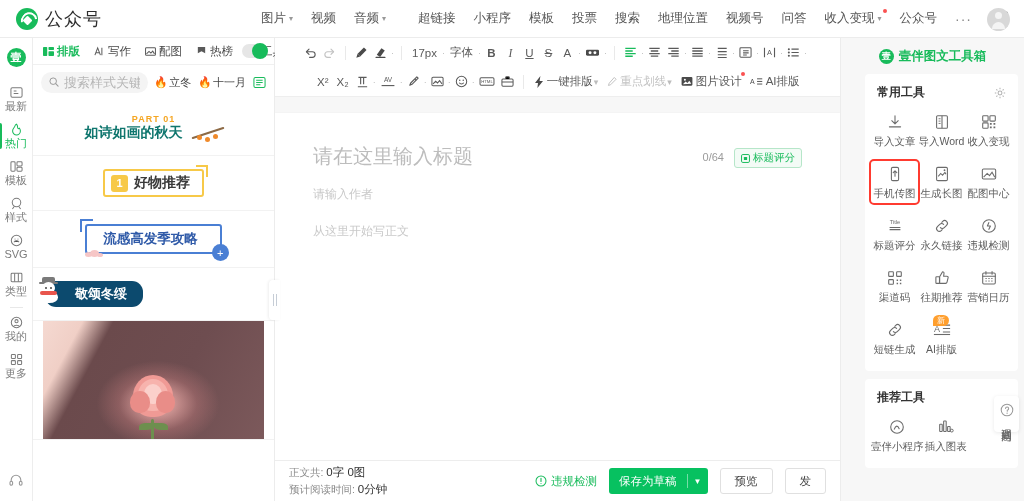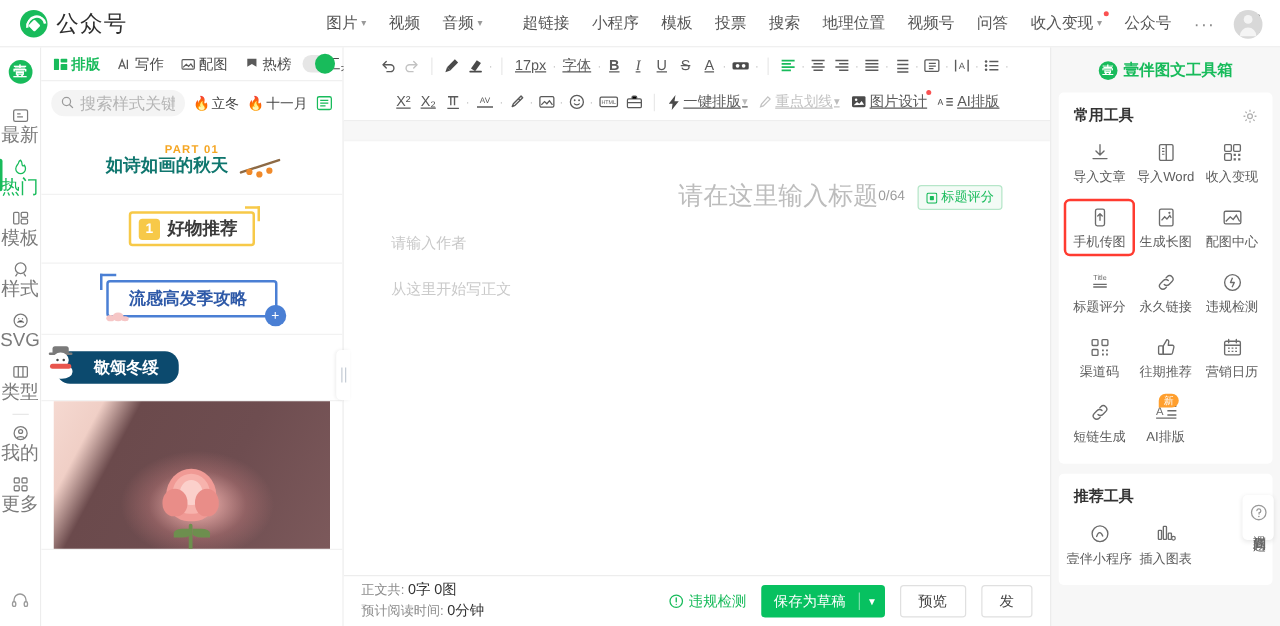--- a/index.html
+++ b/index.html
@@ -76,21 +76,21 @@
   .rail-logo{
     width:19px;height:19px;border-radius:50%;background:#18bb5b;color:#fff;
     display:flex;align-items:center;justify-content:center;font-size:11px;font-weight:bold;
     margin-bottom:13px;
   }
   .rail-item {
     width:33px; padding:6px 0 5px; display:flex; flex-direction:column;
     align-items:center; gap:2px; cursor:pointer; position:relative;
     color:#7b7b7b;
   }
-  .rail-item .ri-label { font-size:15px; line-height:1; white-space:nowrap; }
+  .rail-item .ri-label { font-size:11px; line-height:1; white-space:nowrap; }
   .rail-item.active { color:#18bb5b; }
   .rail-item.active::before{
     content:""; position:absolute; left:0; top:6px; width:2px; height:26px;
     background:#18bb5b; border-radius:0 2px 2px 0;
   }
   .rail-divider { width:13px;height:1px;background:#e8e8e8; margin:5px 0 2px; }
   .rail-bottom { position:absolute; bottom:14px; color:#9a9a9a; }
 
   
   .panel {
@@ -224,36 +224,36 @@
     background:#f7f7f7; display:flex; flex-direction:column;
   }
   .etoolbar { background:#fff; border-bottom:1px solid #eee; }
   .etrow {
     height:29px; display:flex; align-items:center; gap:0px; padding-left:26px;
     white-space:nowrap; overflow:hidden;
   }
   .etrow.r2 { padding-left:38px; }
   .tb { height:21px; min-width:19px; padding:0 3px; display:flex; align-items:center;
         justify-content:center; color:#5a5a5a; font-size:12px; cursor:pointer; border-radius:3px;
-        position:relative;text-decoration:underline; }
+        position:relative; }
   .tb.text { font-size:11.5px; padding:0 4px; }
   .tb.dim { color:#c2c2c2; }
   .tb.green { color:#18bb5b; }
   .dotsep { color:#bdbdbd; font-size:9px; padding:0 1px; }
   .vsep { width:1px; height:14px; background:#e9e9e9; margin:0 6px; }
   .tb .reddot{ position:absolute; top:1px; right:1px; width:4px;height:4px;border-radius:50%;background:#fa5151;}
 
   .canvas-area { flex:1; padding:16px 0 0 0; overflow:hidden; display:flex; justify-content:center;}
   .page {
     width:100%; max-width:600px; background:#fff; height:100%;
     padding:30px 38px 0 38px; position:relative;
     box-shadow:0 0 2px rgba(0,0,0,.04);
   }
   .title-row { display:flex; align-items:flex-start; }
-  .doc-title { font-size:20px; color:#bdbdbd; flex:1;text-align:right; }
+  .doc-title { font-size:20px; color:#bdbdbd; flex:1; }
   .title-count { font-size:11px; color:#9b9b9b; padding-top:8px; margin-right:10px;}
   .title-score {
     display:flex; align-items:center; gap:3px; border:1px solid #b6e6c9;
     border-radius:3px; padding:2px 6px; color:#18bb5b; font-size:10.5px;
     background:#f3fbf6; margin-top:5px; cursor:pointer; white-space:nowrap;
   }
   .doc-author { font-size:12px; color:#c9c9c9; margin-top:16px; }
   .doc-body { font-size:12px; color:#c9c9c9; margin-top:20px; }
 
   .statusbar {
@@ -281,21 +281,21 @@
     display:flex; flex-direction:column;
   }
   .rp-head {
     height:36px; display:flex; align-items:center; justify-content:center; gap:5px;
   }
   .rp-head .bl {
     width:15px;height:15px;border-radius:50%;background:#18bb5b;color:#fff;
     display:flex;align-items:center;justify-content:center;font-size:9px;font-weight:bold;
   }
   .rp-head .tt { color:#18bb5b; font-size:12.5px; font-weight:bold; }
-  .rp-card { background:#fff; margin:0 6px 8px 6px; border-radius:4px; padding:10px 6px 12px; }
+  .rp-card { background:#fff; margin:0 6px 8px 24px; border-radius:4px; padding:10px 6px 12px; }
   .rp-sec-head { display:flex; align-items:center; justify-content:space-between; padding:0 6px 8px; }
   .rp-sec-title { font-size:12px; font-weight:bold; color:#333; }
   .rp-grid { display:grid; grid-template-columns:repeat(3,1fr); row-gap:10px; }
   .tool {
     display:flex; flex-direction:column; align-items:center; gap:4px;
     cursor:pointer; padding:4px 0 2px; position:relative; border-radius:4px;
   }
   .tool .tl { font-size:10.5px; color:#5d5d5d; white-space:nowrap; }
   .tool.sel { outline:2px solid #ff3b30; border-radius:3px; }
   .newbadge {

